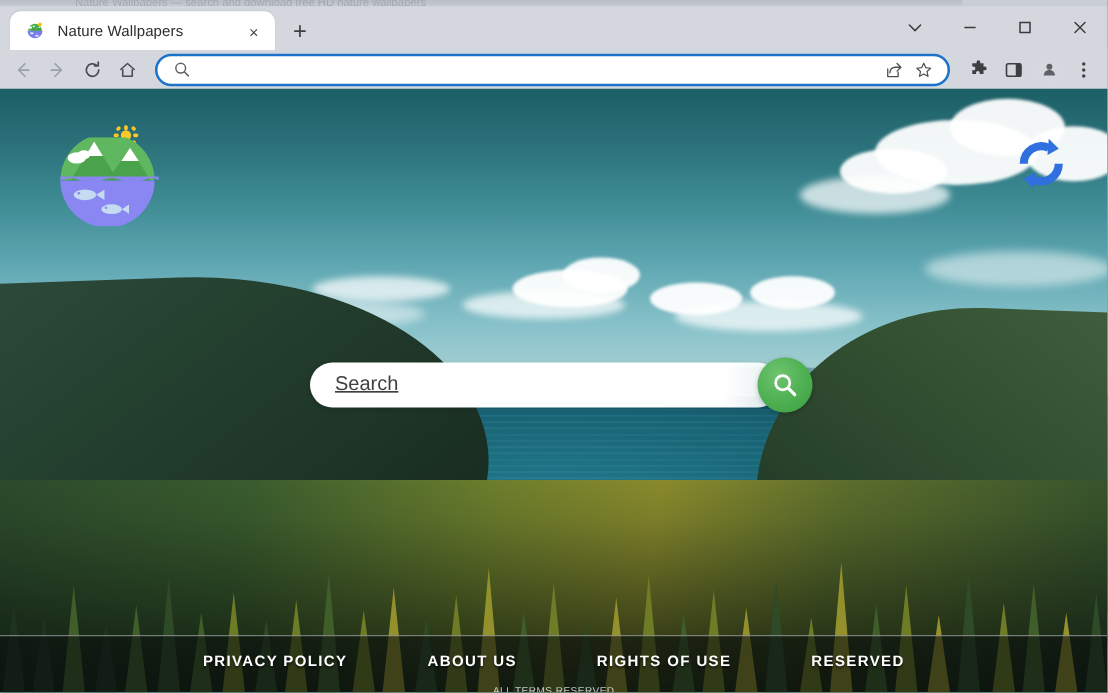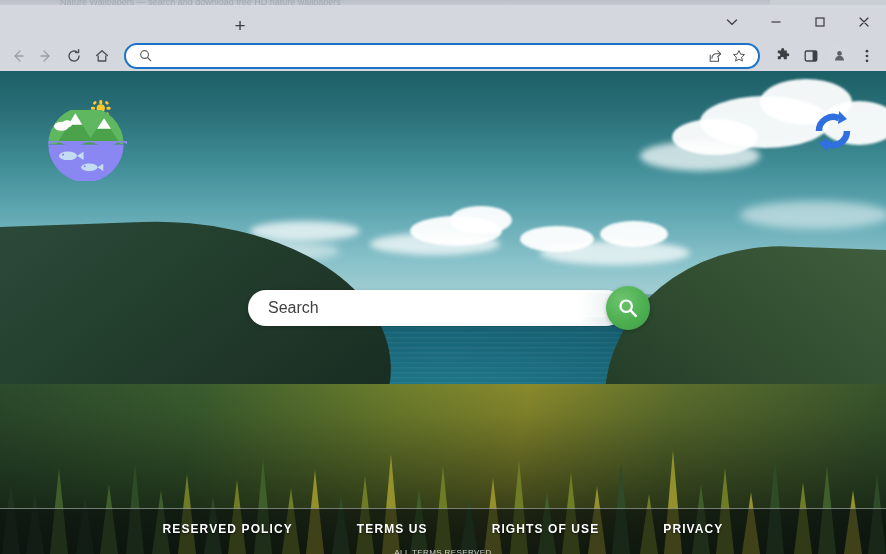--- a/index.html
+++ b/index.html
@@ -341,20 +341,21 @@
     width: 56px; height: 56px;
   }
 
   
   .search-wrap {
     position: absolute;
     left: 248px; top: 219px;
     width: 404px; height: 36px;
     display: flex;
     align-items: center;
+    text-decoration: underline;
   }
   .search-field {
     position: relative;
     width: 376px;
     height: 36px;
     background: linear-gradient(to right, #ffffff 0%, #ffffff 88%, rgba(255,255,255,.82) 100%);
     border-radius: 18px;
     display: flex;
     align-items: center;
     padding: 0 40px 0 20px;
@@ -424,20 +425,38 @@
 <div id="app">
 
   <div class="behind-strip">
     <div class="behind-ghost-text" style="left:60px">Nature Wallpapers — search and download free HD nature wallpapers</div>
   </div>
 
   <div class="chrome">
 
     <div class="tabstrip">
 
+      <div class="tab">
+        <span class="tab-favicon">
+          <svg viewBox="0 0 32 32" width="16" height="16">
+            <path d="M4 15 A12 12 0 0 0 28 15 Z" fill="#7b7bf0"></path>
+            <path d="M5 15 A11 11 0 0 1 27 15 Z" fill="#4caf50"></path>
+            <path d="M9 15 L14 6 L19 15 Z" fill="#43a047"></path>
+            <path d="M18 15 L23 8 L27 15 Z" fill="#43a047"></path>
+            <path d="M12 9.5 L14 6 L16 9.5 Z" fill="#ffffff"></path>
+            <path d="M21 10.5 L23 8 L25 10.5 Z" fill="#ffffff"></path>
+            <circle cx="24" cy="5" r="3" fill="#ffc107"></circle>
+            <ellipse cx="8" cy="10" rx="3.4" ry="2" fill="#ffffff"></ellipse>
+            <ellipse cx="11" cy="19" rx="3" ry="1.6" fill="#d9e9f5"></ellipse>
+            <ellipse cx="19" cy="23" rx="3" ry="1.6" fill="#d9e9f5"></ellipse>
+          </svg>
+        </span>
+        <span class="tab-title">Nature Wallpapers</span>
+        <span class="tab-close">×</span>
+      </div>
 
       <div class="newtab">+</div>
 
       <div class="wincontrols">
         <div class="winbtn">
           <svg width="12" height="12" viewBox="0 0 12 12">
             <path d="M1.5 4 L6 8.5 L10.5 4" stroke="currentColor" stroke-width="1.2" fill="none" stroke-linecap="round"></path>
           </svg>
         </div>
         <div class="winbtn">
@@ -685,21 +704,21 @@
       </div>
       <button class="search-btn">
         <svg width="22" height="22" viewBox="0 0 24 24">
           <circle cx="10" cy="10" r="6.2" stroke="#ffffff" stroke-width="2.4" fill="none"></circle>
           <path d="M14.6 14.6 L20.5 20.5" stroke="#ffffff" stroke-width="2.8" stroke-linecap="round"></path>
         </svg>
       </button>
     </div>
 
     <div class="footer">
-      <a class="footer-link" href="#">RESERVED POLICY</a>
-      <a class="footer-link" href="#">TERMS US</a>
+      <a class="footer-link" href="#">PRIVACY POLICY</a>
+      <a class="footer-link" href="#">ABOUT US</a>
       <a class="footer-link" href="#">RIGHTS OF USE</a>
-      <a class="footer-link" href="#">PRIVACY</a>
+      <a class="footer-link" href="#">RESERVED</a>
       <div class="footer-sub">ALL TERMS RESERVED</div>
     </div>
 
   </div>
 </div>
 
 </body></html>

